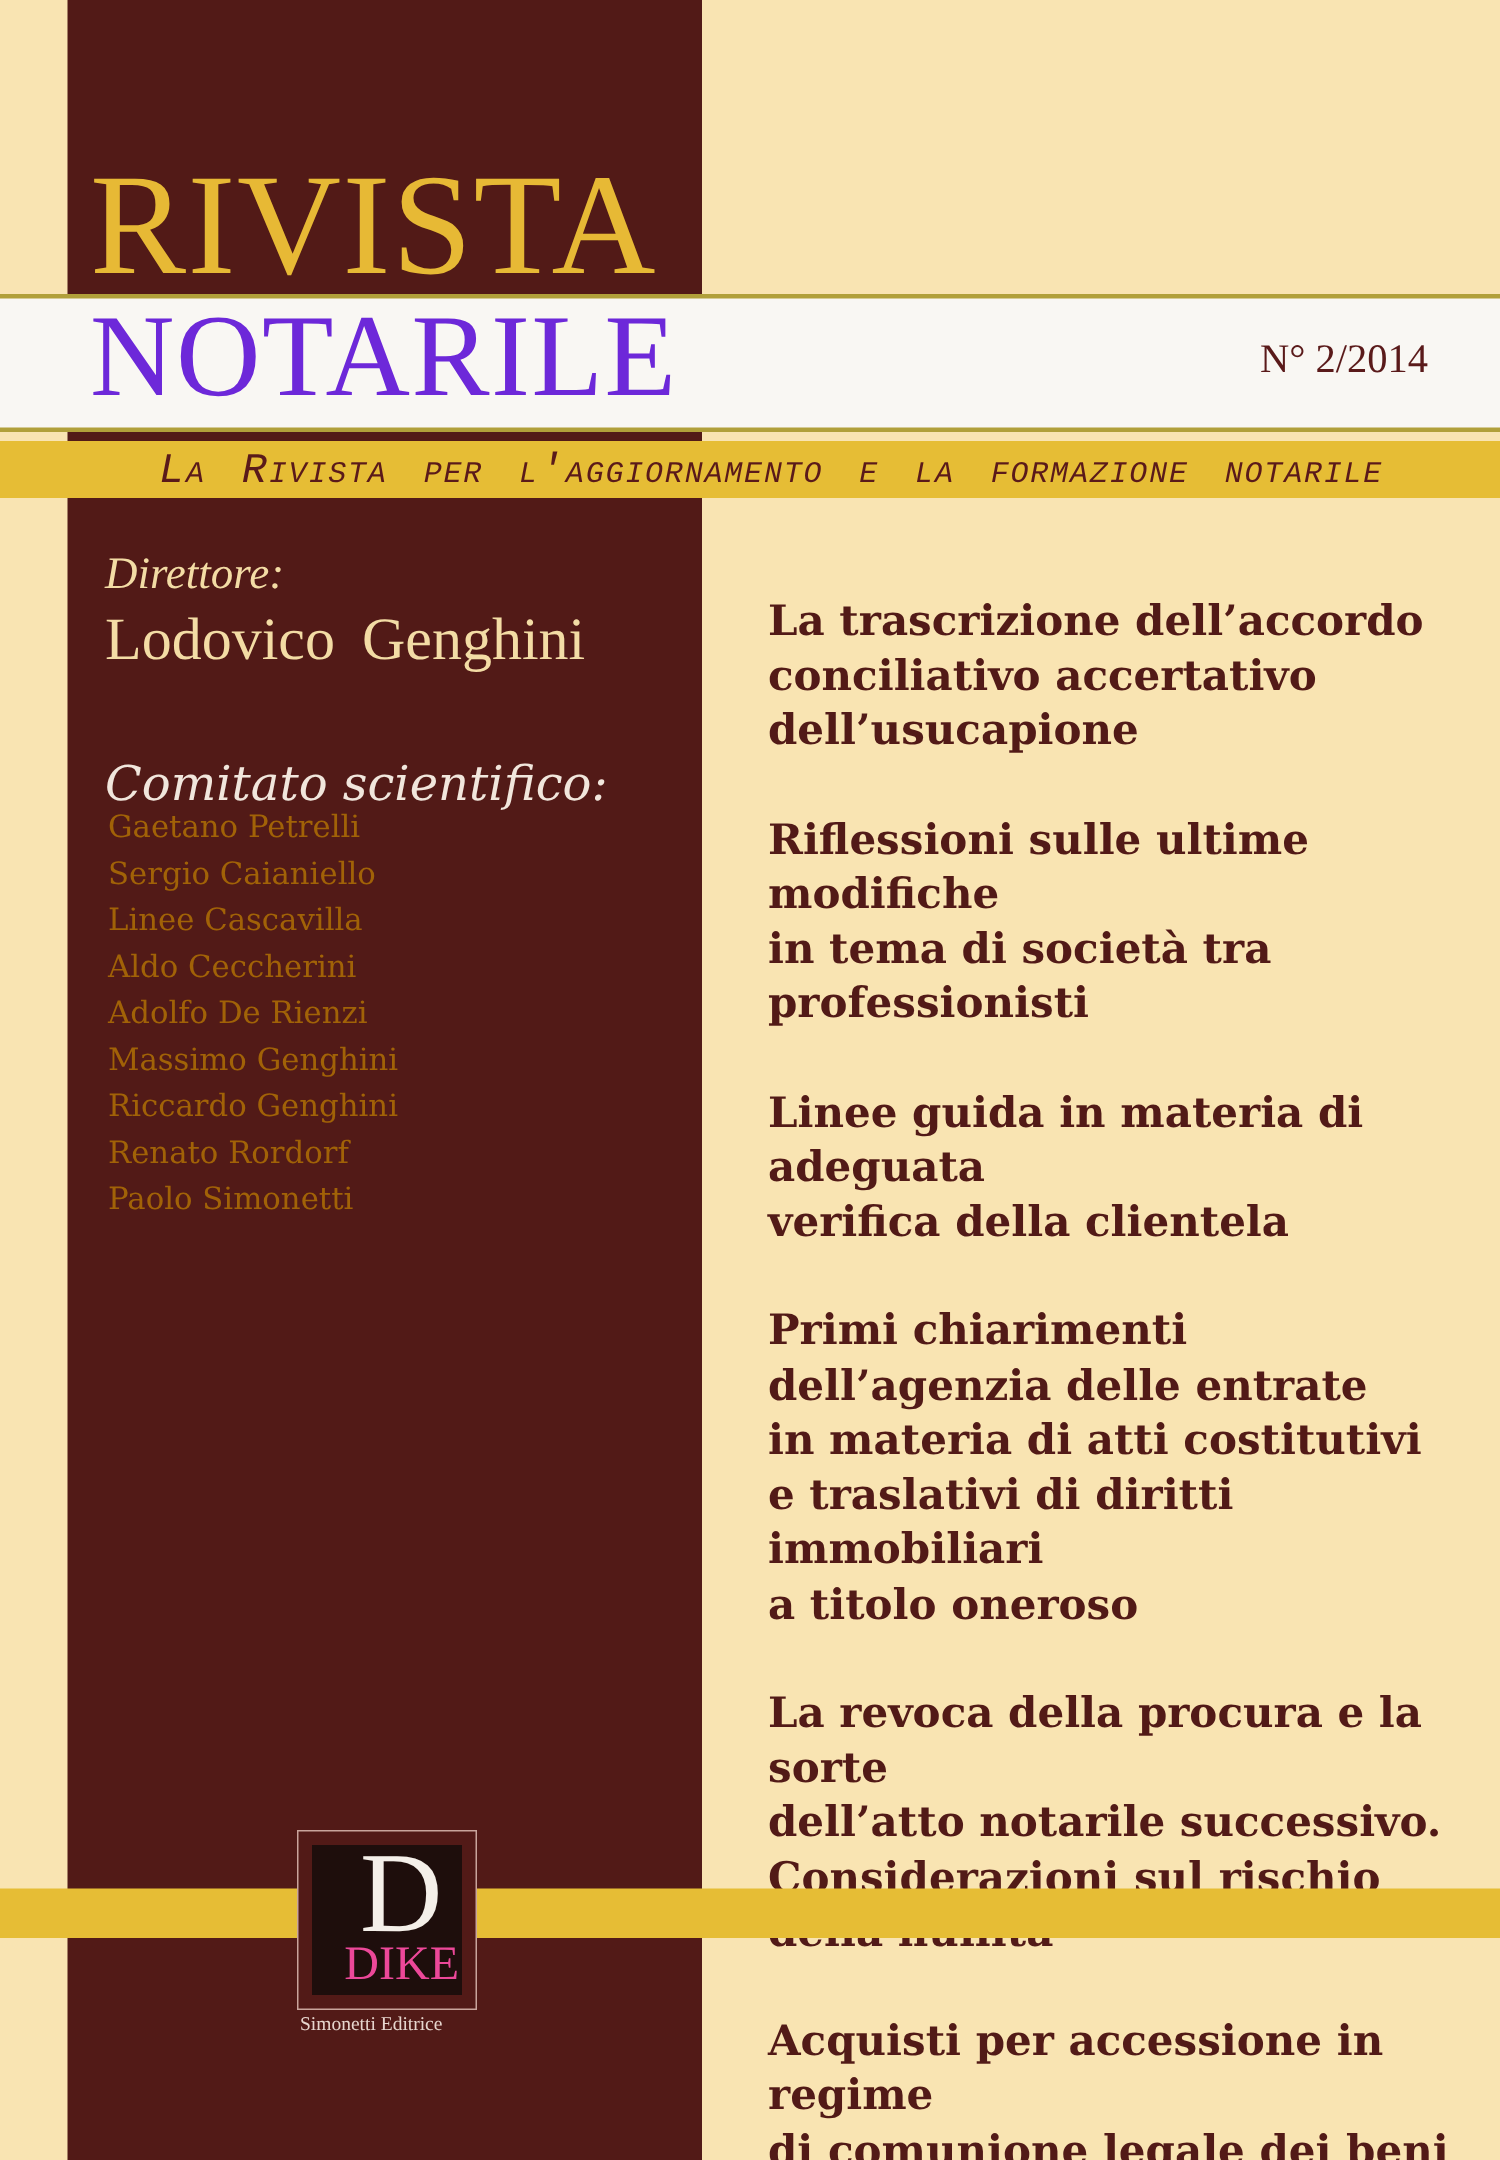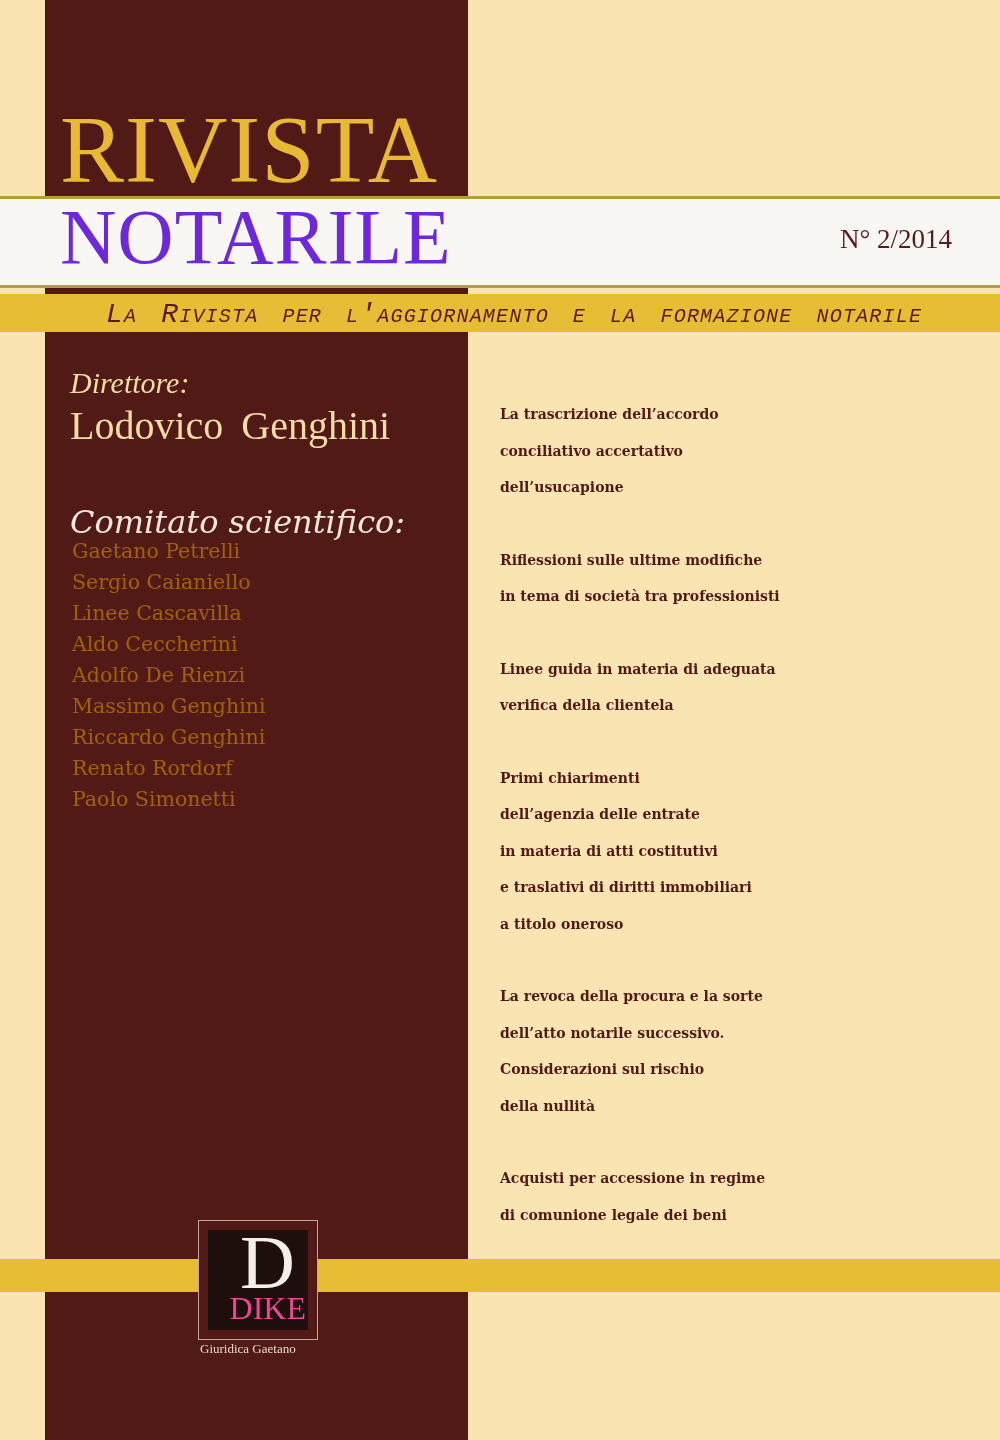--- a/index.html
+++ b/index.html
@@ -63,22 +63,22 @@
   }
   .committee-list li {
     font-family: "DejaVu Serif", serif; font-size: 20.5px; line-height: 31px;
     color: #a16207;
   }
   .articles {
     position: absolute; left: 500px; top: 396px; width: 470px;
   }
   .article {
     font-family: "DejaVu Serif", serif; font-weight: bold;
-    font-size: 14px; line-height: 36.5px; color: #521a17;
-    margin: 0 0 36px 0; white-space: pre-line;
+    font-size: 28px; line-height: 36.5px; color: #521a17;
+    margin: 0 0 36px 12px; white-space: pre-line;
   }
   .gold-band-bottom {
     position: absolute; left: 0; top: 1259px; width: 1000px; height: 33px;
     background: #e6bd35;
   }
   .logo {
     position: absolute; left: 198px; top: 1220px; width: 118px; height: 118px;
     border: 1px solid #c9a49c; background: #521a17;
   }
   .logo-inner {
@@ -150,13 +150,13 @@
 </div>
 
 <div class="gold-band-bottom"></div>
 
 <div class="logo">
   <div class="logo-inner">
     <span class="logo-d">D</span>
     <span class="logo-word">DIKE</span>
   </div>
 </div>
-<div class="logo-caption">Giuridica Gaetano</div>
+<div class="logo-caption">Simonetti Editrice</div>
 
 </body></html>

